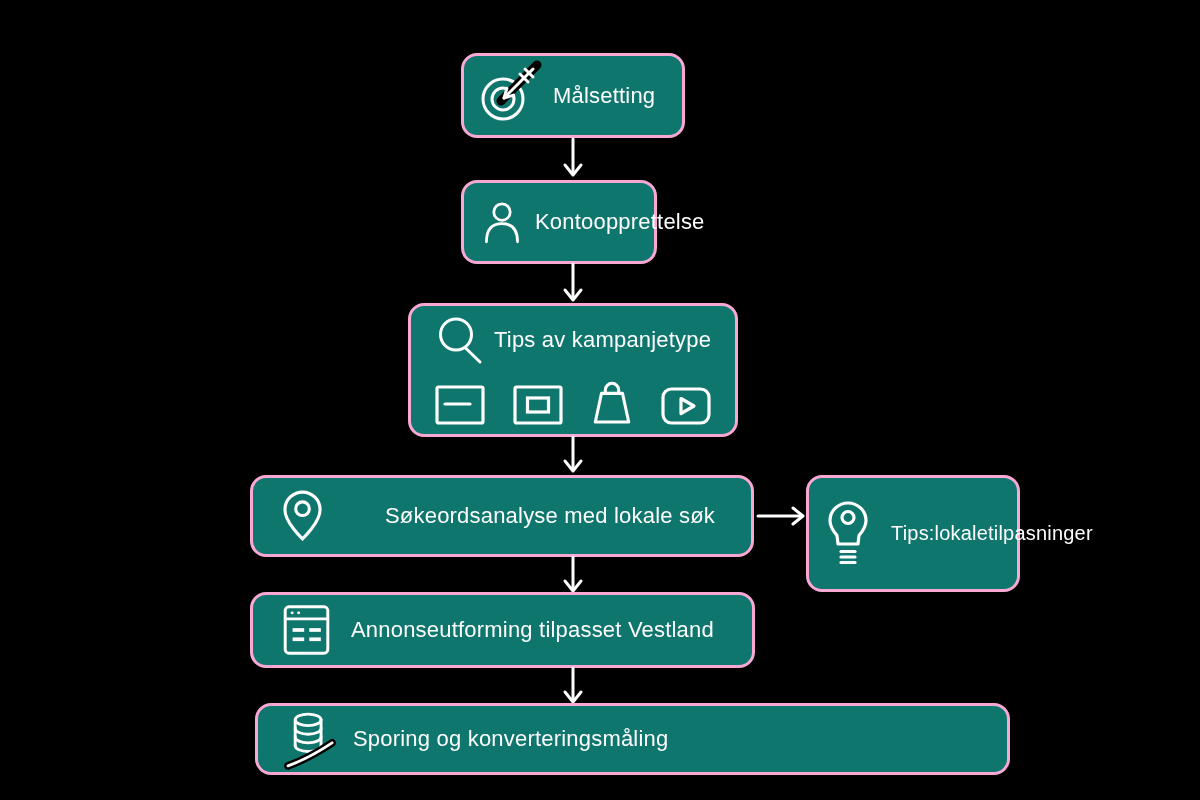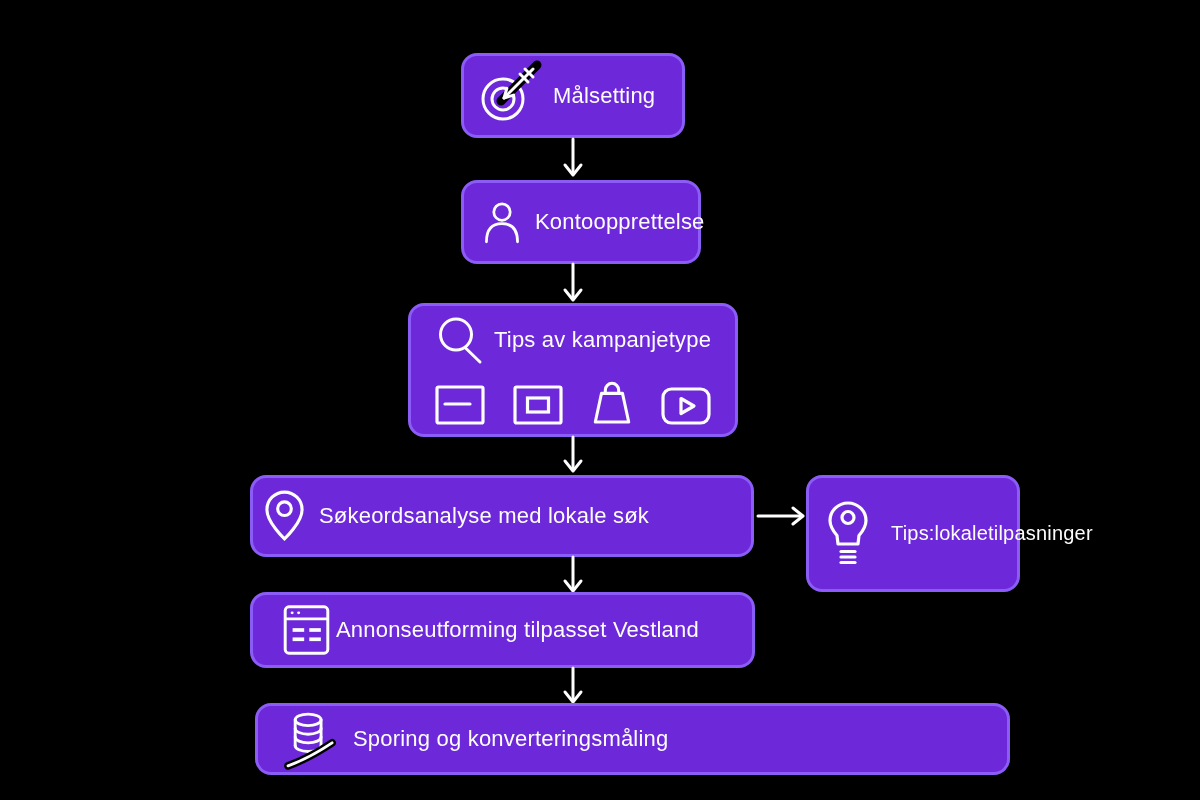--- a/index.html
+++ b/index.html
@@ -8,55 +8,55 @@
     position: relative;
     width: 1200px;
     height: 800px;
     background: #000000;
     overflow: hidden;
     font-family: "Liberation Sans", sans-serif;
     color: #ffffff;
   }
   .node {
     position: absolute;
-    border: 3px solid #8b5cf6;
+    border: 3px solid #f9a8d4;
     border-radius: 16px;
-    background: #6d28d9;
+    background: #0f766e;
     display: flex;
     align-items: center;
   }
   .label {
     font-size: 22px;
     letter-spacing: 0.2px;
     white-space: nowrap;
     color: #fdfdfd;
   }
   .icon { flex: 0 0 auto; display: block; }
   svg { display: block; overflow: visible; }
 
   
   #node-goal      { left: 461px; top:  53px; width: 224px; height:  85px; padding-left: 16px; }
-  #node-account   { left: 461px; top: 180px; width: 240px; height:  84px; padding-left: 19px; }
+  #node-account   { left: 461px; top: 180px; width: 196px; height:  84px; padding-left: 19px; }
   #node-campaign  { left: 408px; top: 303px; width: 330px; height: 134px;
                     flex-direction: column; align-items: flex-start; justify-content: center;
                     padding-left: 24px; }
-  #node-keywords  { left: 250px; top: 475px; width: 504px; height:  82px; padding-left: 11px; }
+  #node-keywords  { left: 250px; top: 475px; width: 504px; height:  82px; padding-left: 29px; gap: 48px; }
   #node-tips      { left: 806px; top: 475px; width: 214px; height: 117px; padding-left: 16px; }
   #node-ads       { left: 250px; top: 592px; width: 505px; height:  76px; padding-left: 30px; }
   #node-tracking  { left: 255px; top: 703px; width: 755px; height:  72px; padding-left: 30px; }
 
   .row { display: flex; align-items: center; }
   #campaign-title-row { margin-bottom: 12px; }
   #campaign-title-row .label { margin-left: 11px; }
   #campaign-icon-row { display: flex; align-items: flex-end; gap: 28px; }
 
   #node-goal .label     { margin-left: 13px; }
   #node-account .label  { margin-left: 14px; }
   #node-keywords .label { margin-left: 14px; }
-  #node-ads .label      { margin-left: 6px; }
+  #node-ads .label      { margin-left: 21px; }
   #node-tracking .label { margin-left: 19px; }
 
   #tips-text { margin-left: 20px; display: flex; flex-direction: row; }
   #tips-text .label { font-size: 20px; line-height: 29px; letter-spacing: 0.2px; }
 
   .arrow { position: absolute; }
 </style>
 </head>
 <body>
 

